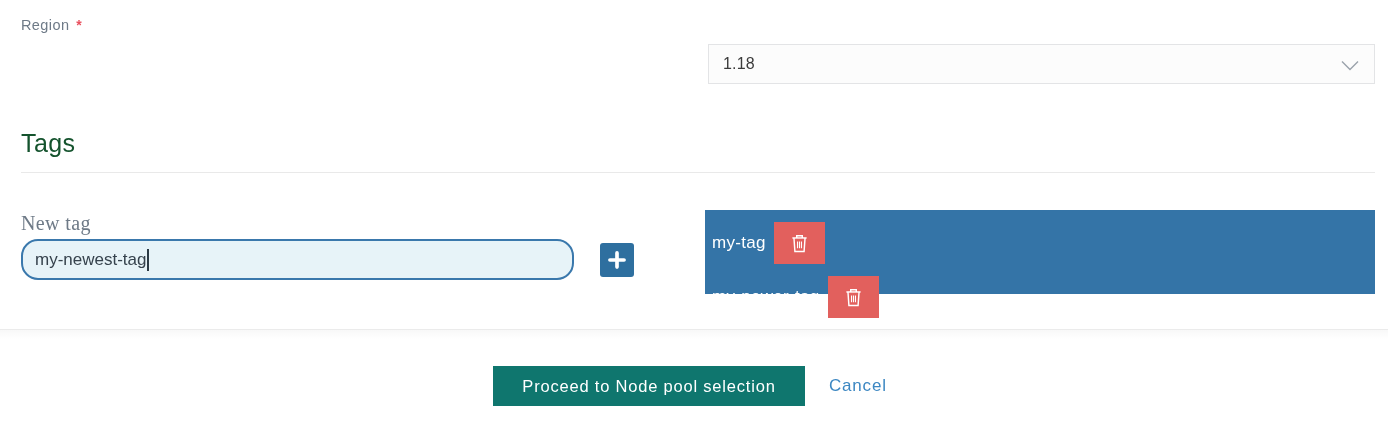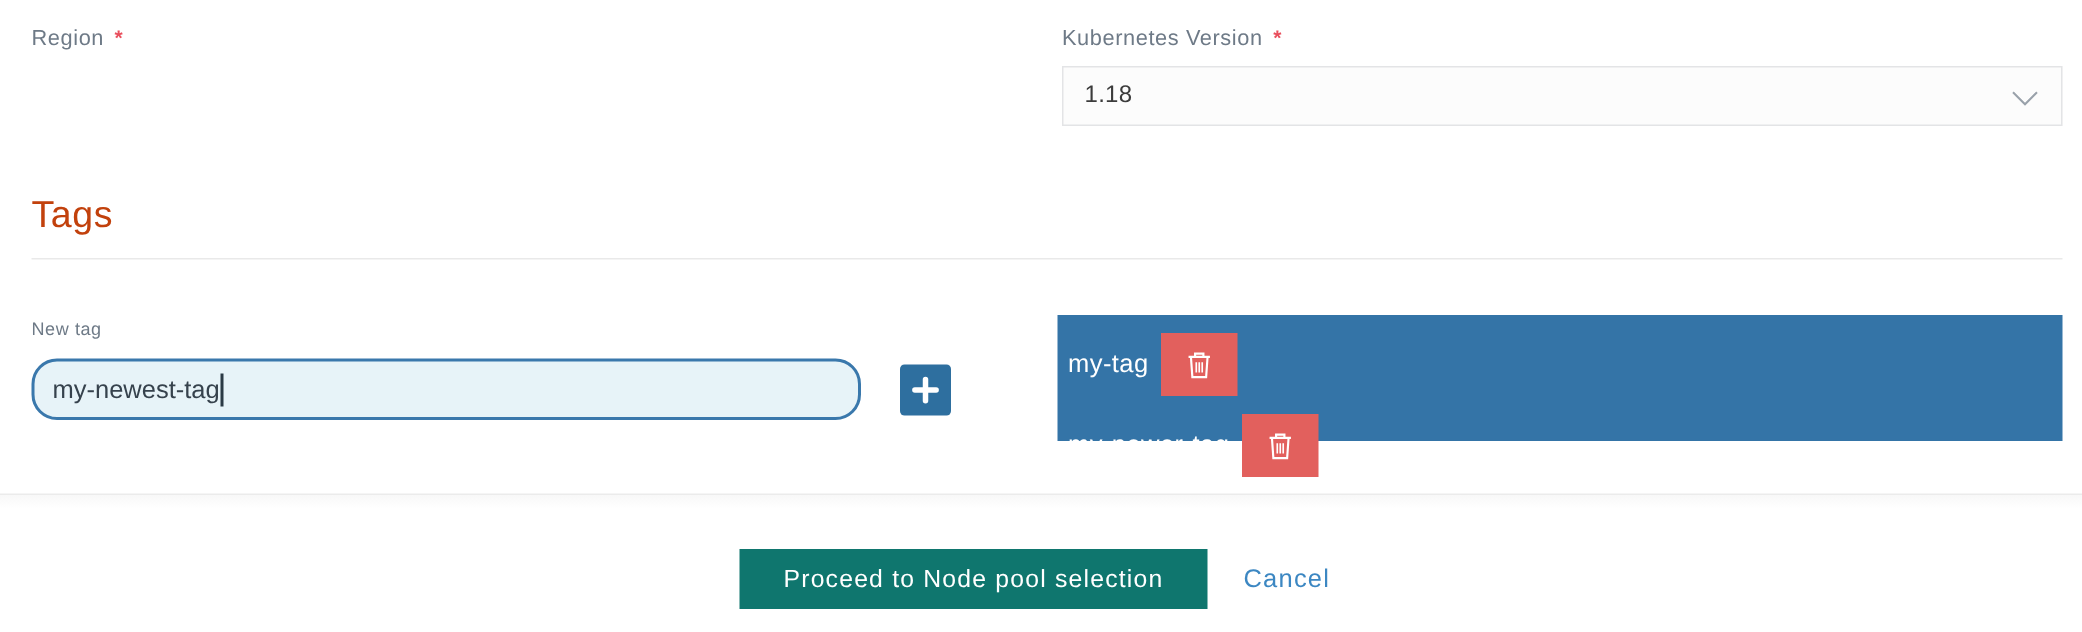--- a/index.html
+++ b/index.html
@@ -34,31 +34,31 @@
     cursor: pointer;
   }
   .select-value { font-size: 16px; color: #3c3c3c; letter-spacing: 0.2px; }
   .chevron { position: absolute; right: 12px; top: 8px; width: 24px; height: 24px; }
   .chevron svg { width: 24px; height: 24px; }
 
   
   .tags-heading {
     position: absolute; left: 21px; top: 129px;
     font-size: 25px; font-weight: 400;
-    color: #c2410c; letter-spacing: 0.4px;
+    color: #14532d; letter-spacing: 0.4px;
   }
   .divider {
     position: absolute; left: 21px; top: 172px;
     width: 1354px; height: 1px; background: #e9e9e9;
   }
 
   
   .newtag-label {
     position: absolute; left: 21px; top: 212px;
-    font-size: 12px; color: #6e7a87; letter-spacing: 0.4px;
+    font-size: 20px; color: #6e7a87; letter-spacing: 0.4px; font-family: Liberation Serif, serif;
   }
   .newtag-input {
     position: absolute; left: 21px; top: 239px;
     width: 553px; height: 41px;
     background: #e7f3f8;
     border: 2px solid #3a78ac;
     border-radius: 17px;
     display: flex; align-items: center;
     padding: 0 12px;
     font-size: 17px; color: #36424d;
@@ -132,23 +132,20 @@
 </style>
 </head>
 <body>
 
 <div class="page">
 
   <div class="field-label" style="left:21px; top:17px;">
     <span>Region</span><span class="asterisk">*</span>
   </div>
 
-  <div class="field-label" style="left:708px; top:17px;">
-    <span>Kubernetes Version</span><span class="asterisk">*</span>
-  </div>
   <div class="select" style="left:708px; top:44px; width:667px;">
     <span class="select-value">1.18</span>
     <span class="chevron">
       <svg viewBox="0 0 24 24" fill="none">
           <path d="M4 8.5l8 8 8-8" stroke="#9aa2ab" stroke-width="1.4"></path>
         </svg>
     </span>
   </div>
 
   <h2 class="tags-heading">Tags</h2>

